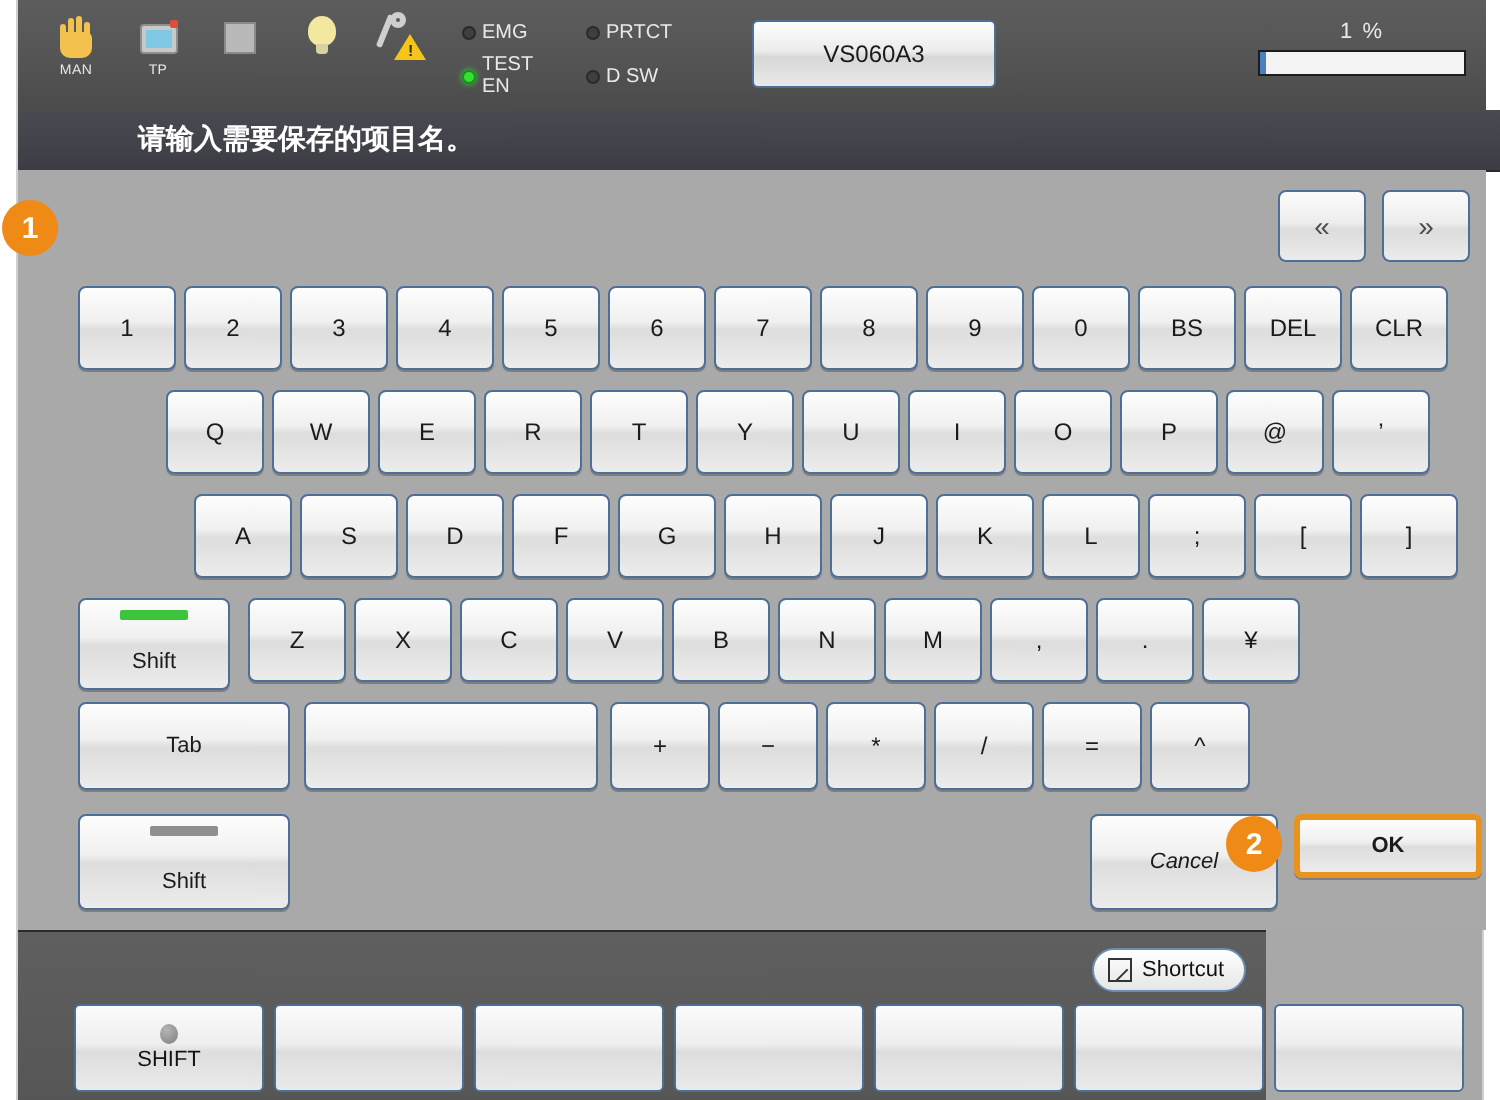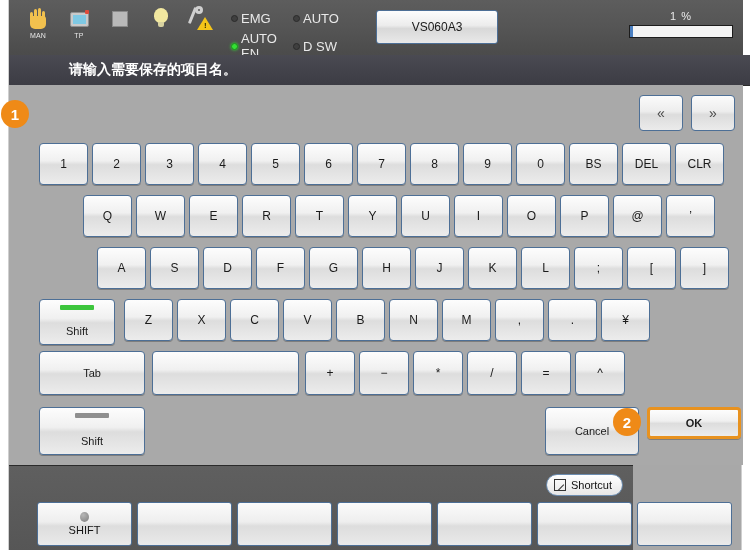--- a/index.html
+++ b/index.html
@@ -45,21 +45,21 @@
   .bulb{width:16px;height:22px;position:relative;}
   .bulb .b{position:absolute;left:1px;top:0;width:14px;height:15px;background:#f2e8a0;border-radius:50% 50% 45% 45%;}
   .bulb .n{position:absolute;left:5px;top:14px;width:6px;height:5px;background:#d8d2a0;border-radius:0 0 2px 2px;}
 
   .wrench{width:24px;height:24px;position:relative;}
   .wrench .w{position:absolute;left:1px;top:0px;width:3px;height:17px;background:#cfcfcf;transform:rotate(22deg);border-radius:1px;}
   .wrench .wh{position:absolute;left:5px;top:-1px;width:8px;height:8px;border:3px solid #cfcfcf;border-radius:50%;box-sizing:border-box;}
   .wrench .tri{position:absolute;left:7px;top:10px;width:0;height:0;border-left:8px solid transparent;border-right:8px solid transparent;border-bottom:13px solid #f5c518;}
   .wrench .ex{position:absolute;left:14px;top:15px;color:#3a3000;font-size:8px;font-weight:bold;line-height:1;}
 
-  .leds{position:absolute;left:222px;top:11px;width:118px;font-size:13px;color:#e9e9e9;}
+  .leds{position:absolute;left:222px;top:11px;width:118px;font-size:10px;color:#e9e9e9;}
   .ledrow{display:flex;gap:10px;margin-bottom:5px;}
   .ledcell{display:flex;align-items:center;gap:3px;width:52px;}
   .led{width:7px;height:7px;border-radius:50%;background:#3f3f3f;border:1px solid #2a2a2a;box-sizing:border-box;flex:none;}
   .led.on{background:#34e034;border-color:#1d8c1d;box-shadow:0 0 3px #34e034;}
 
   .hbtn{
     position:absolute;top:10px;height:34px;
     background:linear-gradient(to bottom,#fdfdfd 0%,#ececec 45%,#d8d8d8 55%,#e9e9e9 100%);
     border:1px solid #4d6f96;border-radius:3px;box-sizing:border-box;
     display:flex;align-items:center;justify-content:center;
@@ -209,27 +209,27 @@
     </div>
 
     <div class="leds">
       <div class="ledrow">
         <div class="ledcell">
           <span class="led"></span>
           <span>EMG</span>
         </div>
         <div class="ledcell">
           <span class="led"></span>
-          <span>AUTO</span>
+          <span>PRTCT</span>
         </div>
       </div>
       <div class="ledrow">
         <div class="ledcell">
           <span class="led on"></span>
-          <span>AUTO EN</span>
+          <span>TEST EN</span>
         </div>
         <div class="ledcell">
           <span class="led"></span>
           <span>D SW</span>
         </div>
       </div>
     </div>
 
     <div class="hbtn" id="hbtn-model">VS060A3</div>
 
@@ -417,21 +417,21 @@
         <div class="key" style="left: 512px; top: 266px; width: 50px; height: 44px;">
           <span class="lbl">=</span>
         </div>
         <div class="key" style="left: 566px; top: 266px; width: 50px; height: 44px;">
           <span class="lbl">^</span>
         </div>
         <div class="key wide haslled" style="left: 30px; top: 322px; width: 106px; height: 48px;">
           <div class="ledbar gray"></div>
           <span class="lbl">Shift</span>
         </div>
-        <div class="key wide" style="left: 536px; top: 322px; width: 94px; height: 48px;">
+        <div class="key wide" style="left: 536px; top: 322px; width: 94px; height: 48px; font-style: italic;">
           <span class="lbl">Cancel</span>
         </div>
         <div class="key wide sel" style="left: 638px; top: 322px; width: 94px; height: 32px; font-weight: bold;">
           <span class="lbl">OK</span>
         </div>
       </div>
   </div>
 
   <div class="badge" id="badge-1">1</div>
   <div class="badge" id="badge-2">2</div>

